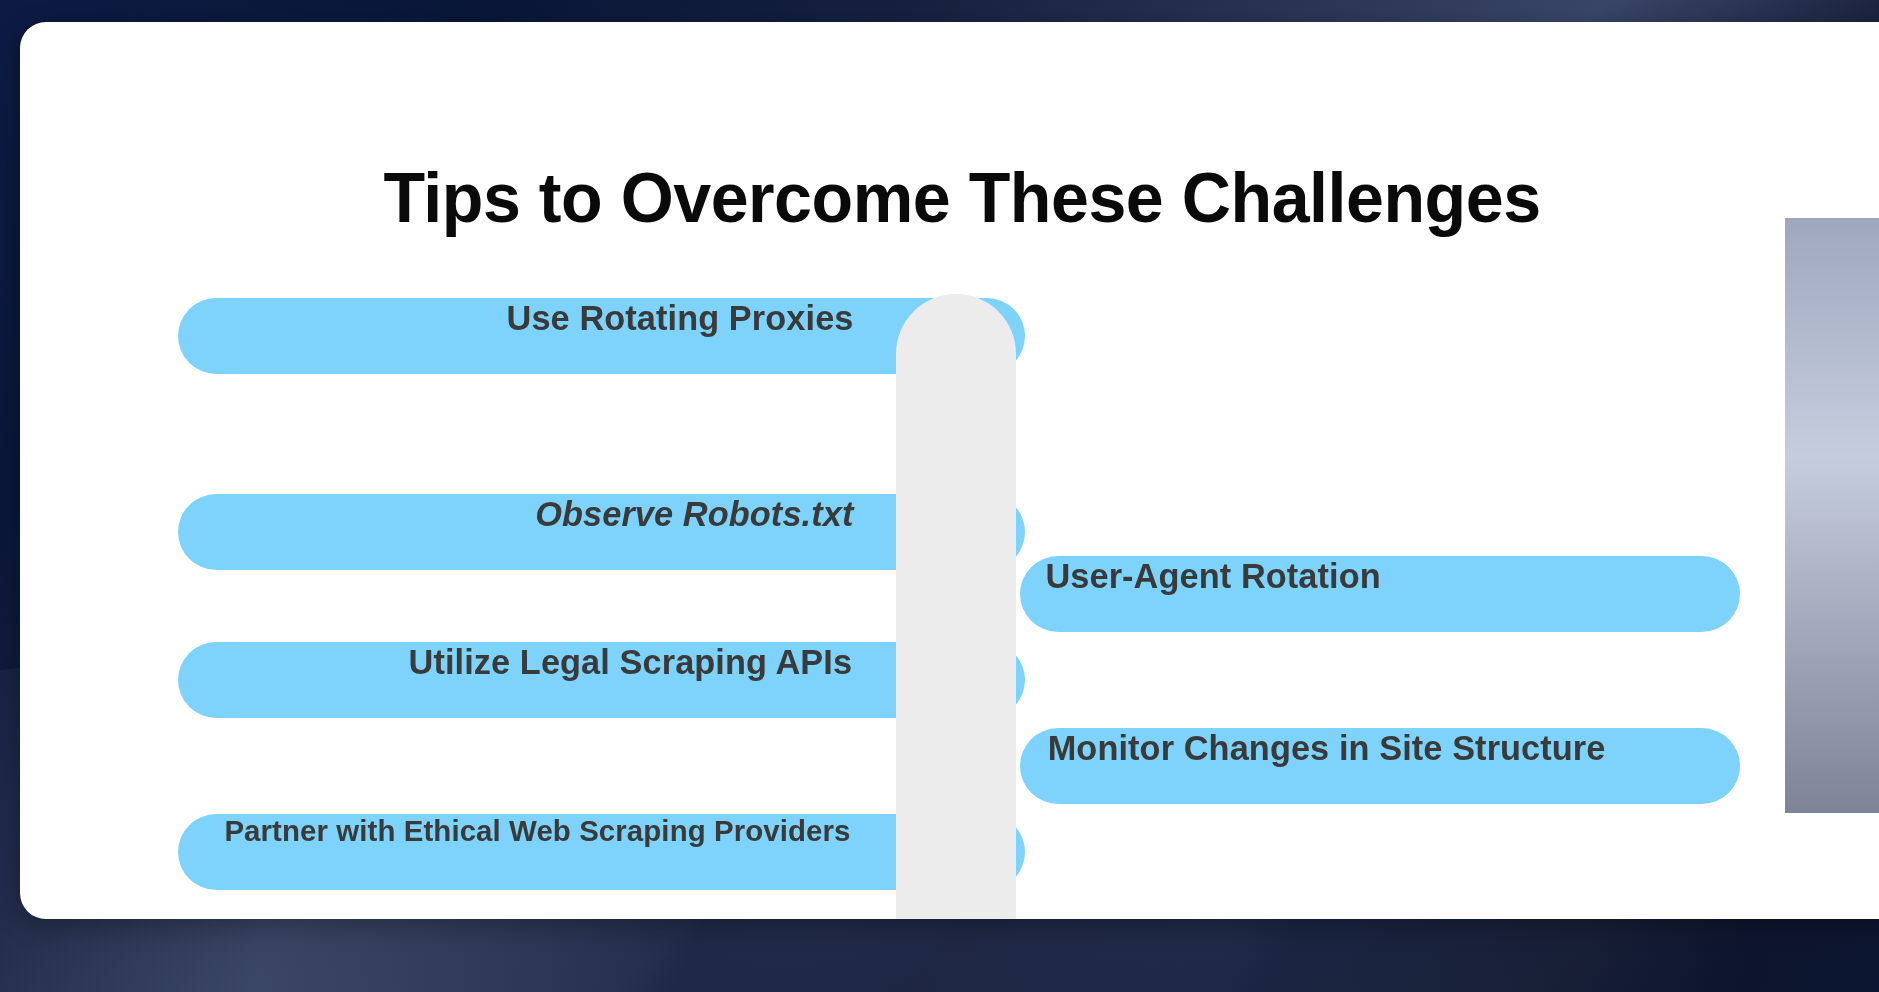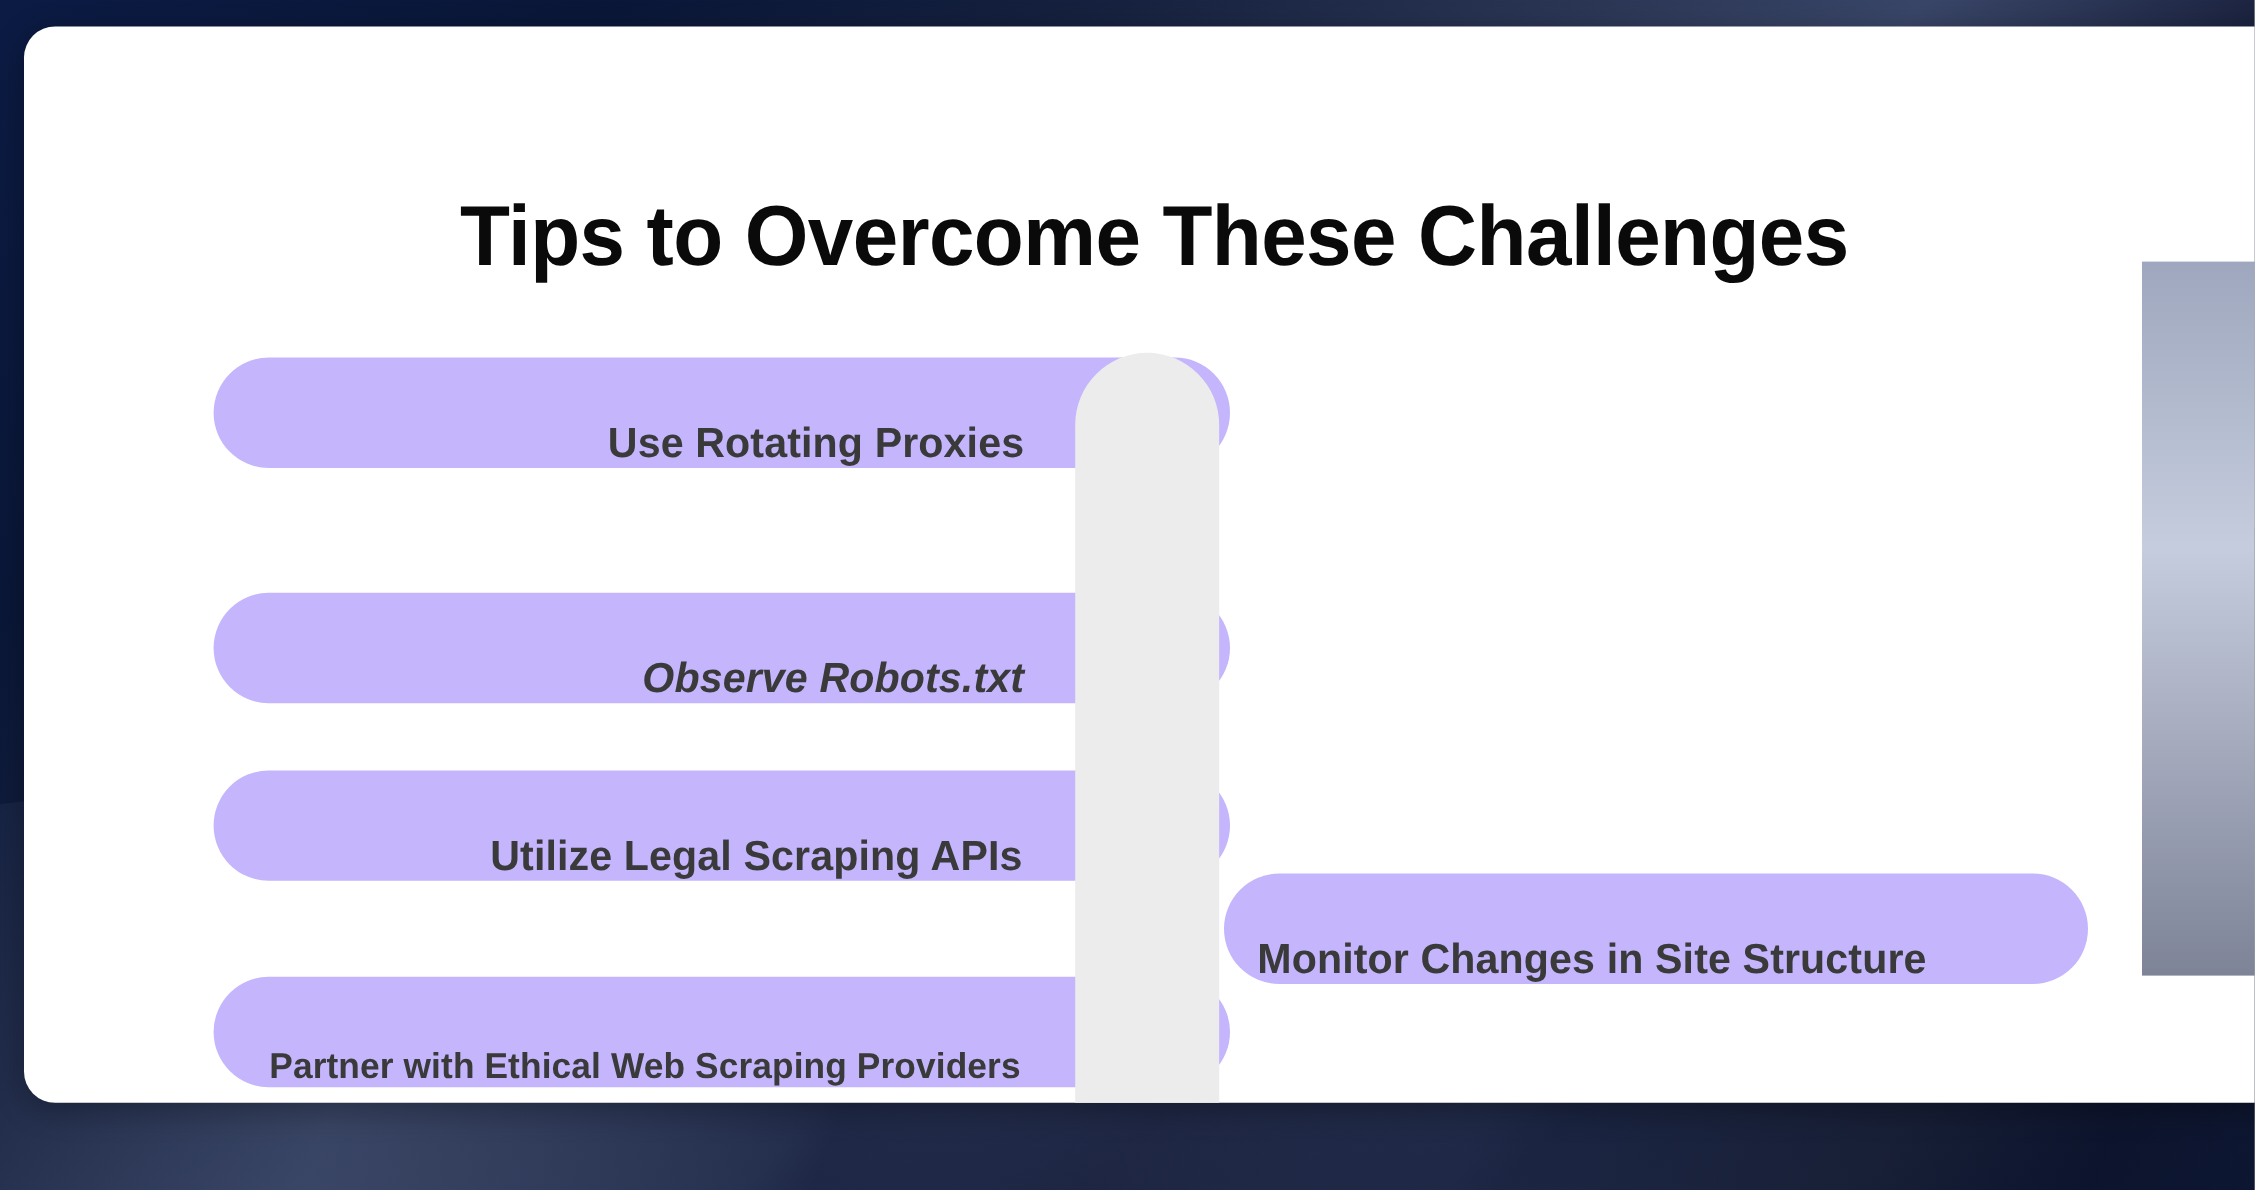--- a/index.html
+++ b/index.html
@@ -100,25 +100,25 @@
     width: 100%; height: 100%;
   }
   .row {
     position: absolute;
     height: 92px;
     z-index: 1;
   }
   .bar {
     position: absolute;
     top: 0;
-    height: 92px;
-    background: #c4b5fd;
+    height: 76px;
+    background: #7dd3fc;
     border-radius: 46px;
     display: flex;
-    align-items: flex-end;
+    align-items: flex-start;
     box-sizing: border-box;
   }
   .row.left .bar {
     left: 158px;
     right: 879px;
     justify-content: flex-end;
     padding-right: 168px;
   }
   .row.right .bar {
     left: 1000px;
@@ -191,20 +191,23 @@
       <div class="row left" style="top:472px; left:0; right:0;font-style:italic;">
         <div class="bar">
           <span class="bar-label">Observe Robots.txt</span>
         </div>
         <div class="circle" style="background:#1080cb;">
           <span>3</span>
         </div>
       </div>
 
       <div class="row right" style="top:534px; left:0; right:0;">
+        <div class="bar">
+          <span class="bar-label">User-Agent Rotation</span>
+        </div>
         <div class="circle" style="background:#3cb795;">
           <span>4</span>
         </div>
       </div>
 
       <div class="row left" style="top:620px; left:0; right:0;">
         <div class="bar">
           <span class="bar-label">Utilize Legal Scraping APIs</span>
         </div>
         <div class="circle" style="background:#3c9b96;">

